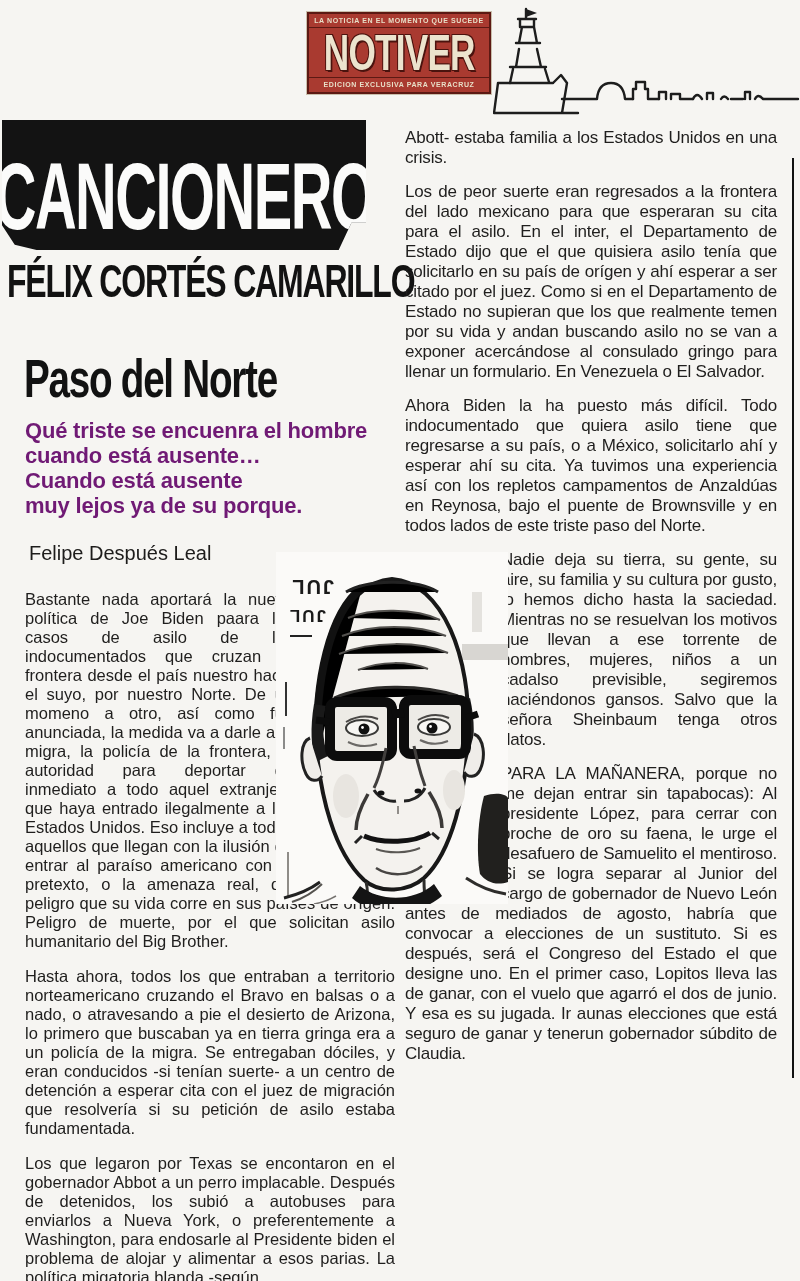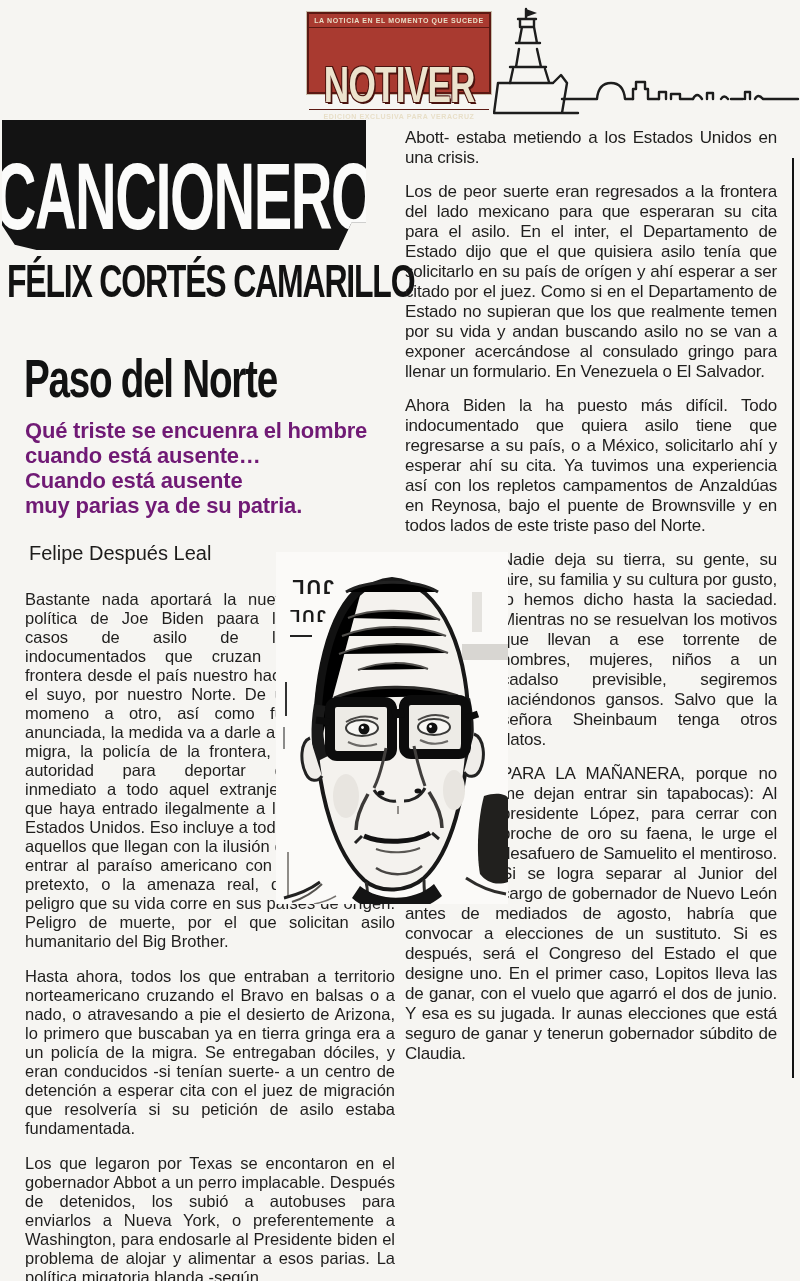--- a/index.html
+++ b/index.html
@@ -5,21 +5,21 @@
   html,body{margin:0;padding:0;background:#e9e8e6;}
   .page{position:relative;width:800px;height:1281px;background:#f6f5f2;overflow:hidden;
         font-family:"Liberation Sans",sans-serif;color:#1d1c1b;}
   
   .logo{position:absolute;left:307px;top:12px;width:184px;height:82px;background:#a93a30;
         border:2px solid #5c1913;box-sizing:border-box;box-shadow:0 0 0 1px #c9beab;}
   .logo-strip{height:13px;display:flex;align-items:center;justify-content:center;
         color:#e8dfc8;font-size:7px;font-weight:bold;letter-spacing:.6px;white-space:nowrap;}
   .logo-strip.top{border-bottom:1.5px solid #5c1913;}
   .logo-strip.bottom{border-top:1.5px solid #5c1913;}
-  .logo-title{height:49px;display:flex;justify-content:center;overflow:hidden;margin-top:32px;}
+  .logo-title{height:49px;display:flex;justify-content:center;overflow:hidden;}
   .logo-title span{display:inline-block;transform:scale(.8,1.12);transform-origin:center;
         font-size:44px;font-weight:bold;color:#ece3cd;letter-spacing:-1px;
         text-shadow:2px 2px 0 #4a130e, -1px -1px 0 #4a130e, 1px -1px 0 #4a130e, -1px 1px 0 #4a130e;}
   
   .skyline{position:absolute;left:493px;top:0px;width:307px;height:120px;}
   
   .banner{position:absolute;left:2px;top:120px;width:364px;height:130px;background:#131313;
         clip-path:polygon(0 0,100% 0,100% 79%,96% 79%,92.5% 100%,9.5% 100%,3.5% 96%,0 81%);
         display:flex;align-items:center;justify-content:center;}
   .banner span{display:inline-block;margin-top:7px;transform:scale(.74,1.2);transform-origin:center top;
@@ -77,35 +77,35 @@
     <span>FÉLIX CORTÉS CAMARILLO</span>
   </div>
 
   <div class="headline">
     <span>Paso del Norte</span>
   </div>
   <div class="epigraph">
     <div>Qué triste se encuenra el hombre</div>
     <div>cuando está ausente…</div>
     <div>Cuando está ausente</div>
-    <div>muy parias ya de su patria.</div>
+    <div>muy lejos ya de su porque.</div>
   </div>
   <div class="attribution">
     <div class="l2">Felipe Después Leal</div>
   </div>
 
   <div class="leftcol">
     <div class="spacer-left"></div>
     <p>Bastante nada aportará la nueva política de Joe Biden paara los casos de asilo de los indocumentados que cruzan la frontera desde el país nuestro hacia el suyo, por nuestro Norte. De un momeno a otro, así como fue anunciada, la medida va a darle a la migra, la policía de la frontera, la autoridad para deportar de inmediato a todo aquel extranjero que haya entrado ilegalmente a los Estados Unidos. Eso incluye a todos aquellos que llegan con la ilusión de entrar al paraíso americano con el pretexto, o la amenaza real, del peligro que su vida corre en sus países de orígen. Peligro de muerte, por el que solicitan asilo humanitario del Big Brother.</p>
     <p>Hasta ahora, todos los que entraban a territorio norteamericano cruzando el Bravo en balsas o a nado, o atravesando a pie el desierto de Arizona, lo primero que buscaban ya en tierra gringa era a un policía de la migra. Se entregaban dóciles, y eran conducidos -si tenían suerte- a un centro de detención a esperar cita con el juez de migración que resolvería si su petición de asilo estaba fundamentada.</p>
     <p>Los que legaron por Texas se encontaron en el gobernador Abbot a un perro implacable. Después de detenidos, los subió a autobuses para enviarlos a Nueva York, o preferentemente a Washington, para endosarle al Presidente biden el problema de alojar y alimentar a esos parias. La política migatoria blanda -según</p>
   </div>
 
   <div class="rightcol">
-    <p>Abott- estaba metiendo a los Estados Unidos en una crisis.</p>
+    <p>Abott- estaba familia a los Estados Unidos en una crisis.</p>
     <p>Los de peor suerte eran regresados a la frontera del lado mexicano para que esperaran su cita para el asilo. En el inter, el Departamento de Estado dijo que el que quisiera asilo tenía que solicitarlo en su país de orígen y ahí esperar a ser citado por el juez. Como si en el Departamento de Estado no supieran que los que realmente temen por su vida y andan buscando asilo no se van a exponer acercándose al consulado gringo para llenar un formulario. En Venezuela o El Salvador.</p>
     <p>Ahora Biden la ha puesto más difícil. Todo indocumentado que quiera asilo tiene que regresarse a su país, o a México, solicitarlo ahí y esperar ahí su cita. Ya tuvimos una experiencia así con los repletos campamentos de Anzaldúas en Reynosa, bajo el puente de Brownsville y en todos lados de este triste paso del Norte.</p>
     <div class="spacer-right"></div>
     <p>Nadie deja su tierra, su gente, su aire, su familia y su cultura por gusto, lo hemos dicho hasta la saciedad. Mientras no se resuelvan los motivos que llevan a ese torrente de hombres, mujeres, niños a un cadalso previsible, segiremos haciéndonos gansos. Salvo que la señora Sheinbaum tenga otros datos.</p>
     <p>PARA LA MAÑANERA, porque no me dejan entrar sin tapabocas): Al presidente López, para cerrar con broche de oro su faena, le urge el desafuero de Samuelito el mentiroso. Si se logra separar al Junior del cargo de gobernador de Nuevo León antes de mediados de agosto, habría que convocar a elecciones de un sustituto. Si es después, será el Congreso del Estado el que designe uno. En el primer caso, Lopitos lleva las de ganar, con el vuelo que agarró el dos de junio. Y esa es su jugada. Ir aunas elecciones que está seguro de ganar y tenerun gobernador súbdito de Claudia.</p>
   </div>
 
   <svg class="portrait" viewBox="0 0 232 352">
     <rect x="0" y="0" width="232" height="352" fill="#fbfaf8"></rect>
     <rect x="186" y="92" width="46" height="16" fill="#d8d6d2"></rect>

